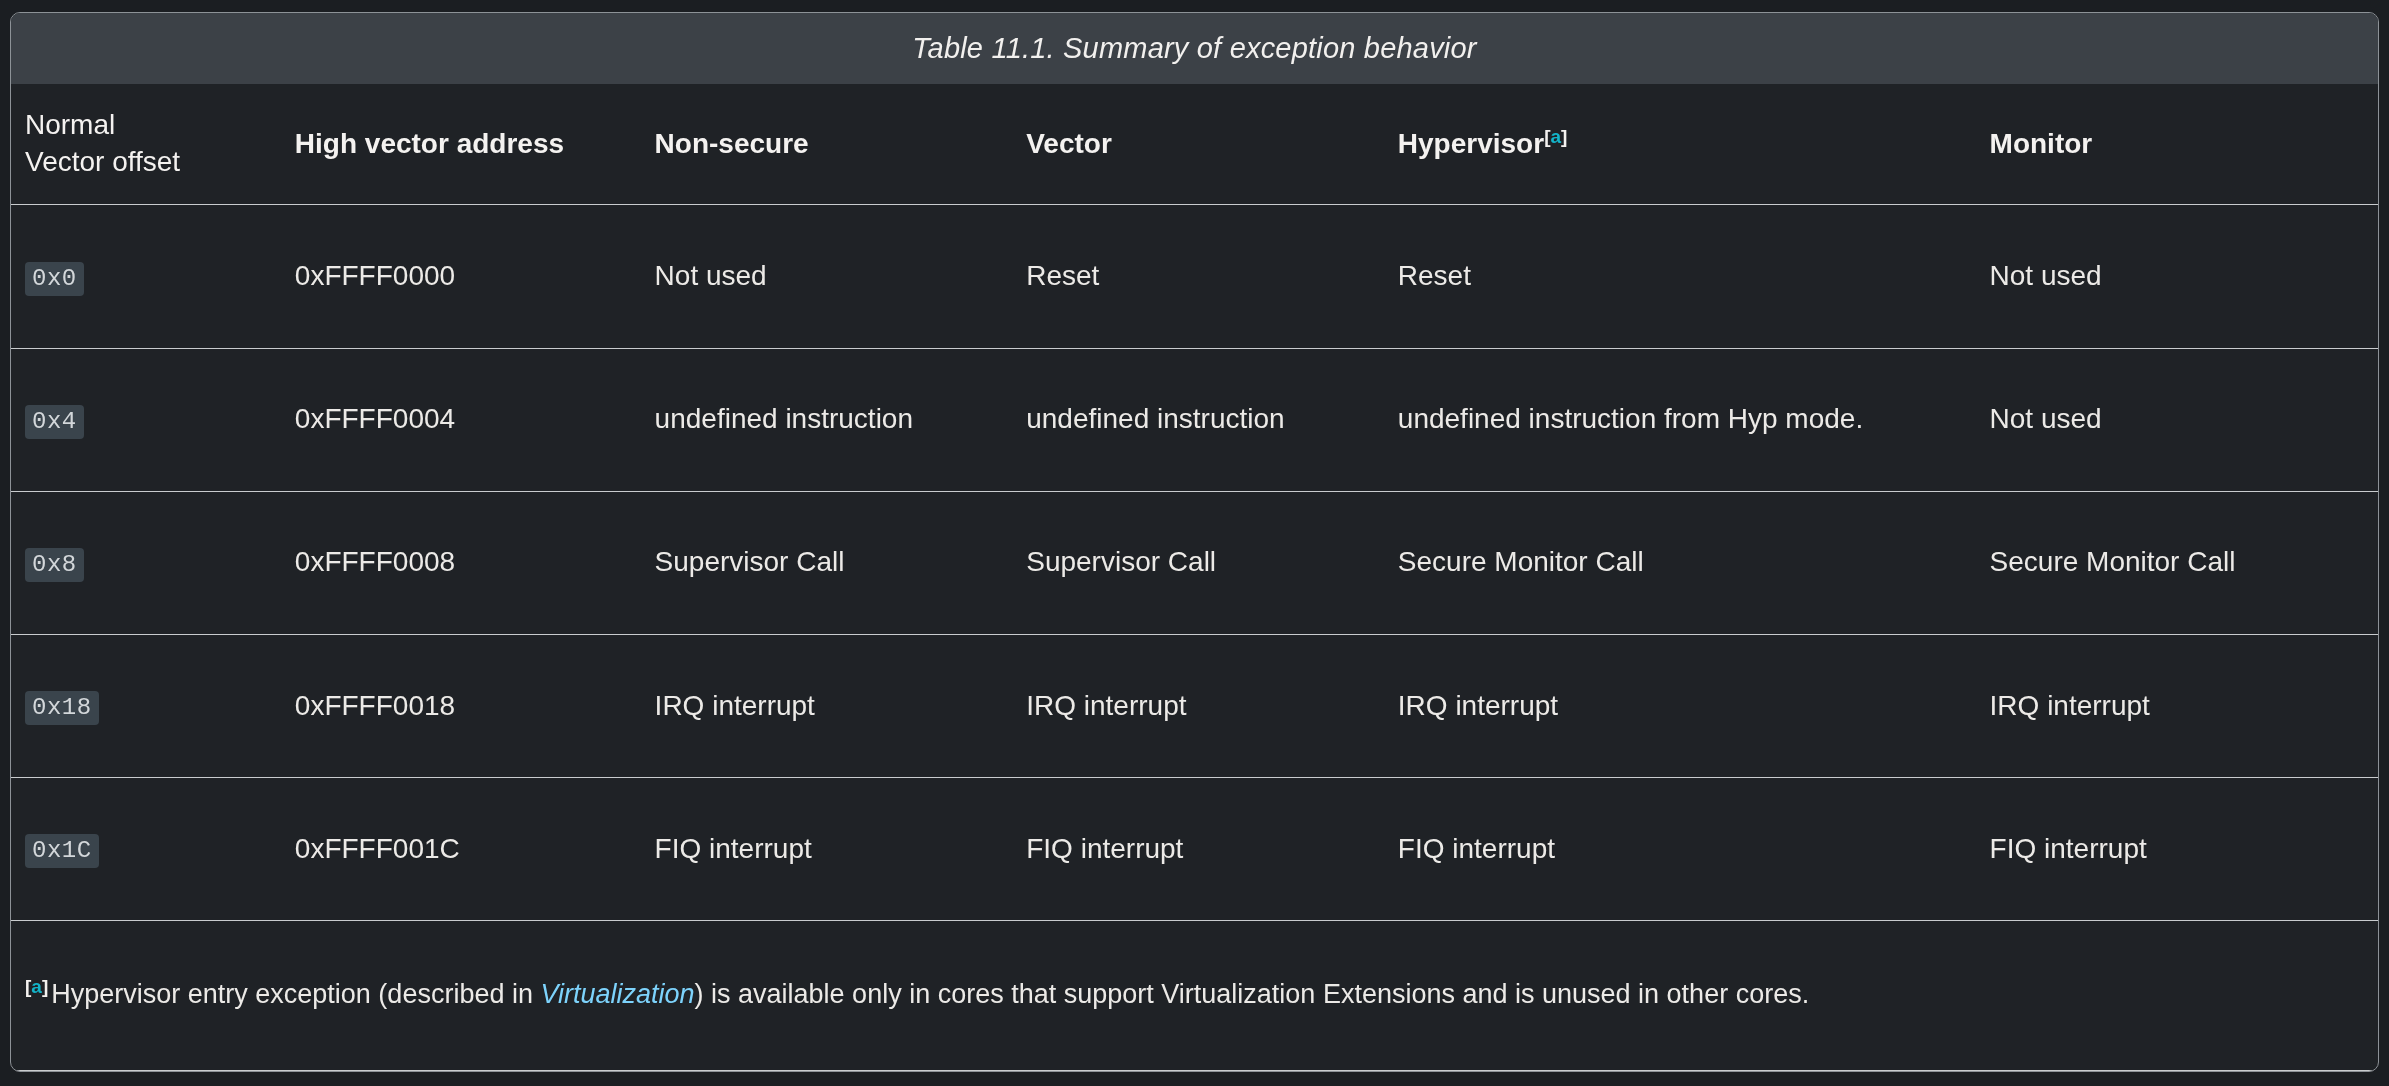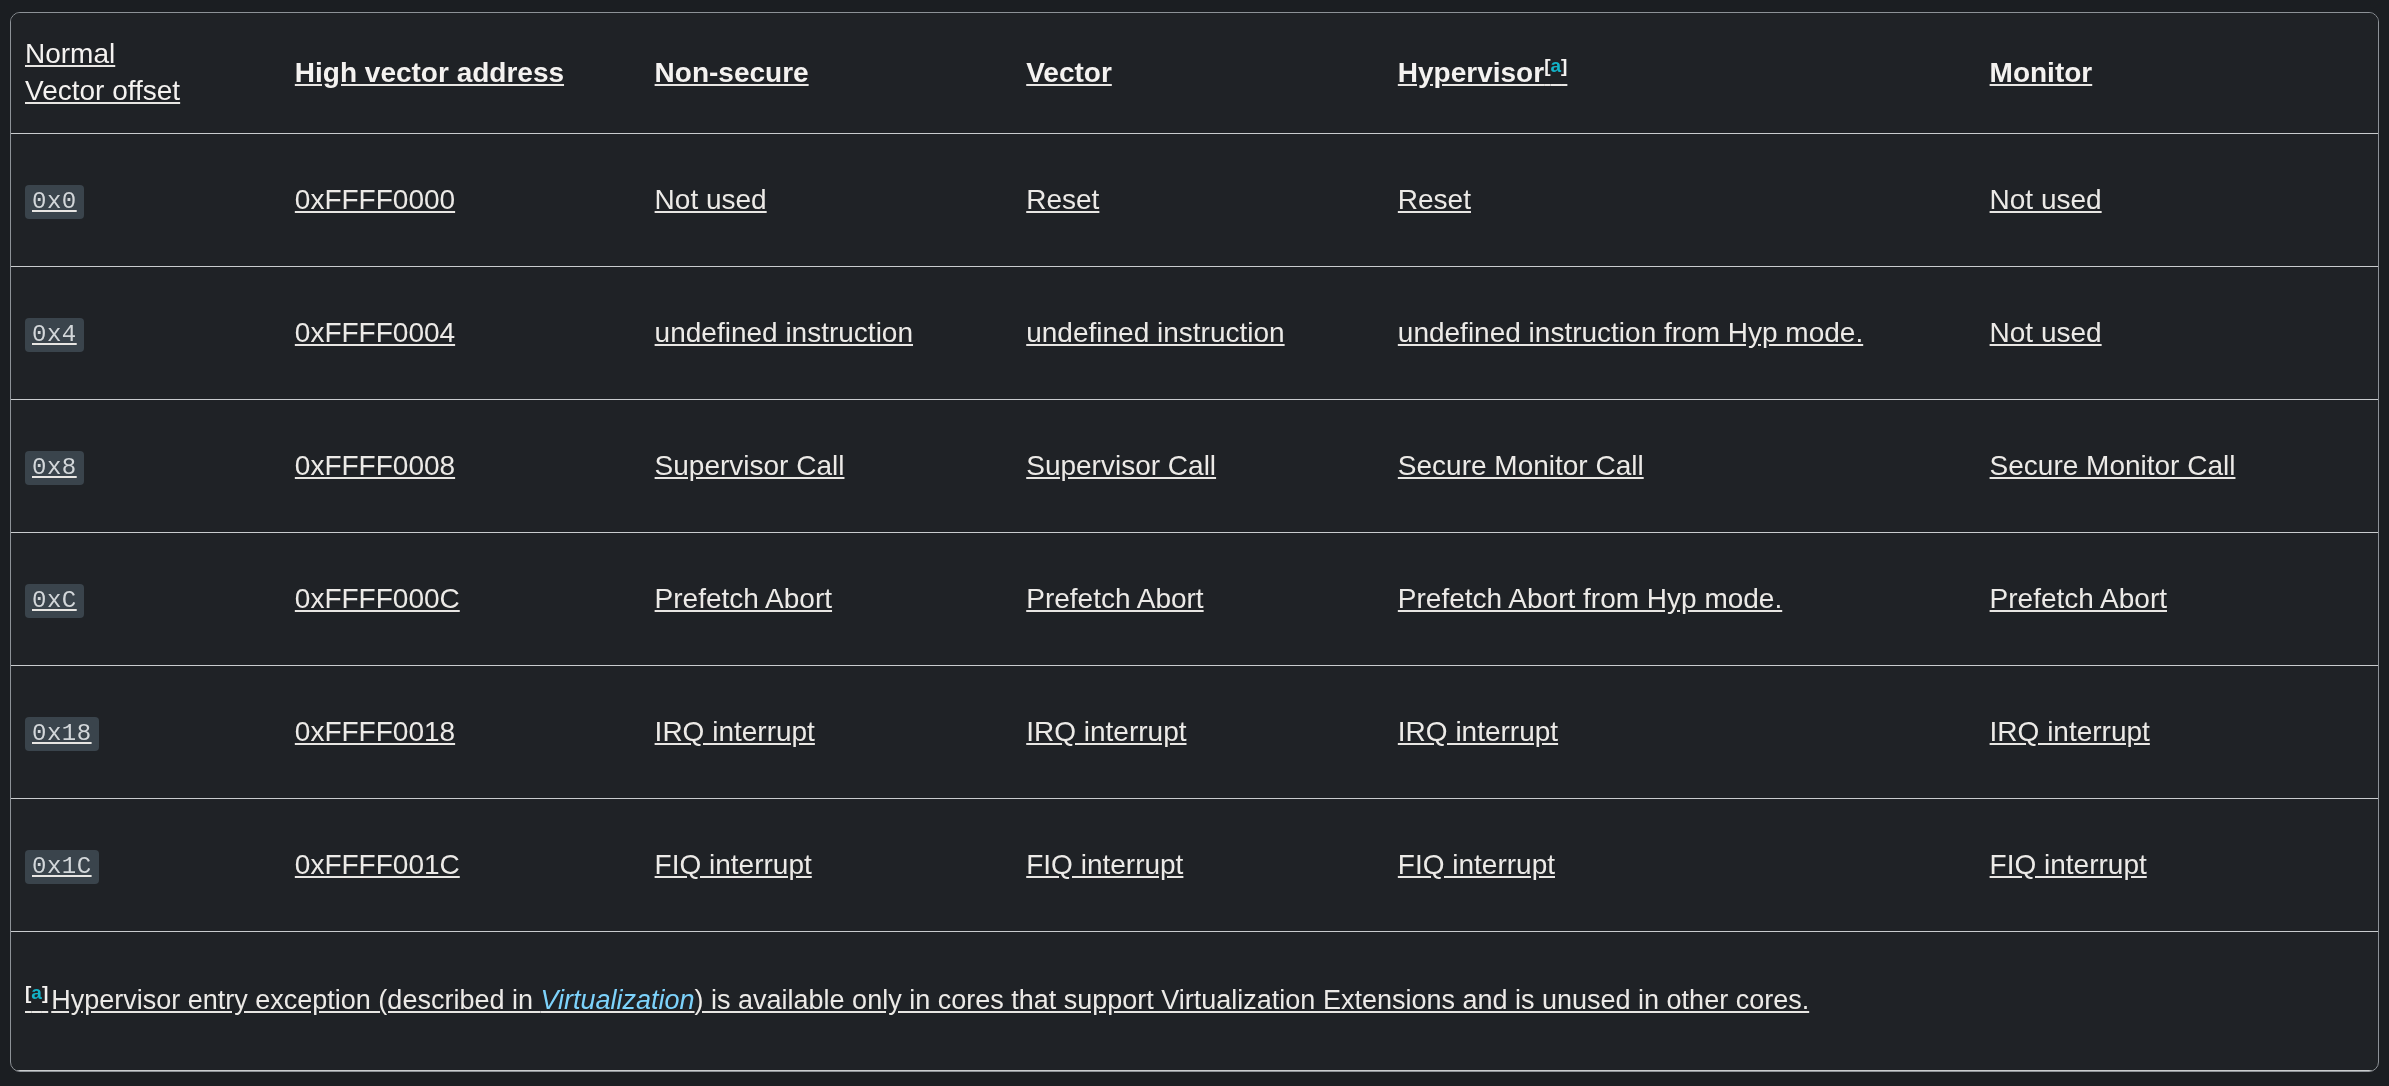--- a/index.html
+++ b/index.html
@@ -51,21 +51,20 @@
     flex: 0 0 auto;
     letter-spacing: .2px;
   }
 
   
   table.tbl {
     width: 100%;
     border-collapse: collapse;
     table-layout: fixed;
     flex: 1 1 auto;
-    text-decoration: underline;
   }
 
   table.tbl col.c0 { width: 11.4%; }
   table.tbl col.c1 { width: 15.2%; }
   table.tbl col.c2 { width: 15.7%; }
   table.tbl col.c3 { width: 15.7%; }
   table.tbl col.c4 { width: 25.0%; }
   table.tbl col.c5 { width: 17.0%; }
 
   thead th {
@@ -131,20 +130,21 @@
     font-style: italic;
     text-decoration: none;
   }
 </style>
 </head>
 <body>
 
 <div class="page">
   <div class="table-frame">
 
+    <div class="caption">Table 11.1. Summary of exception behavior</div>
 
     <table class="tbl">
       <colgroup>
         <col class="c0">
           <col class="c1">
           <col class="c2">
         <col class="c3">
           <col class="c4">
           <col class="c5">
       </colgroup>
@@ -193,28 +193,20 @@
 
         <tr>
           <td><code class="offset">0x8</code></td>
           <td>0xFFFF0008</td>
           <td>Supervisor Call</td>
           <td>Supervisor Call</td>
           <td>Secure Monitor Call</td>
           <td>Secure Monitor Call</td>
         </tr>
 
-        <tr>
-          <td><code class="offset">0xC</code></td>
-          <td>0xFFFF000C</td>
-          <td>Prefetch Abort</td>
-          <td>Prefetch Abort</td>
-          <td>Prefetch Abort from Hyp mode.</td>
-          <td>Prefetch Abort</td>
-        </tr>
 
 
 
         <tr>
           <td><code class="offset">0x18</code></td>
           <td>0xFFFF0018</td>
           <td>IRQ interrupt</td>
           <td>IRQ interrupt</td>
           <td>IRQ interrupt</td>
           <td>IRQ interrupt</td>

